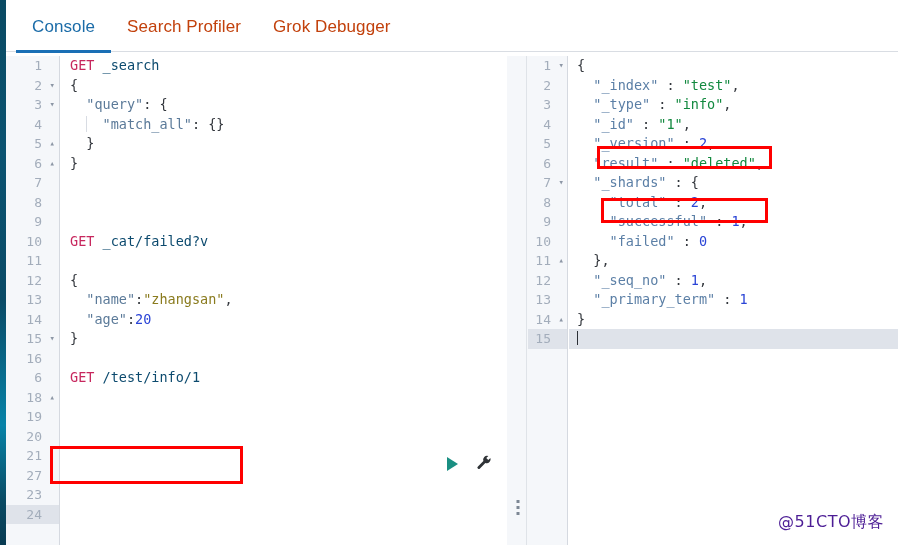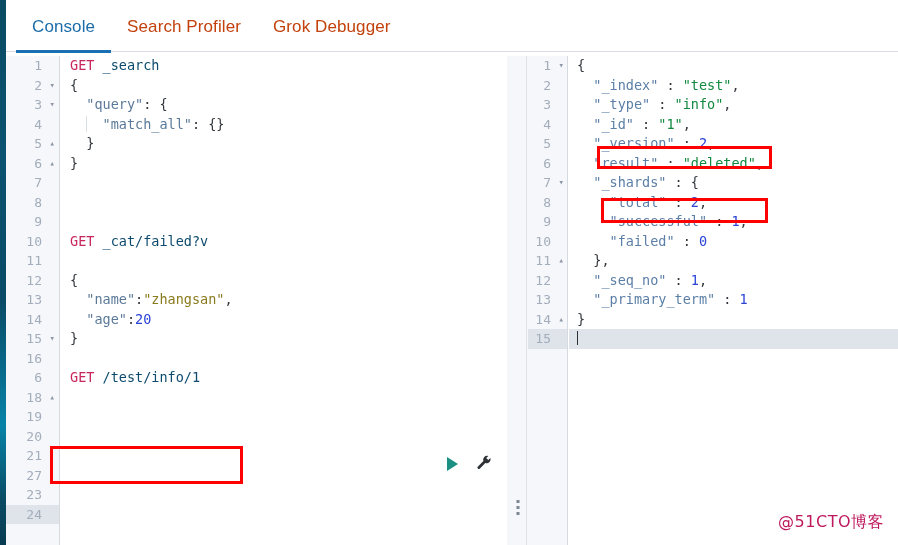--- a/index.html
+++ b/index.html
@@ -225,21 +225,21 @@
   }
   .annot-delete { left: 50px;  top: 446px; width: 193px; height: 38px; }
   .annot-result { left: 597px; top: 146px; width: 175px; height: 23px; }
   .annot-succ   { left: 601px; top: 198px; width: 167px; height: 25px; }
 
   
   .watermark {
     position: absolute;
     right: 14px; bottom: 12px;
     font-size: 16px;
-    color: #be185d;
+    color: #4c1d95;
     font-family: "DejaVu Sans", sans-serif;
     letter-spacing: .5px;
     user-select: none;
   }
 </style>
 </head>
 <body>
 
 <div id="app">
 

